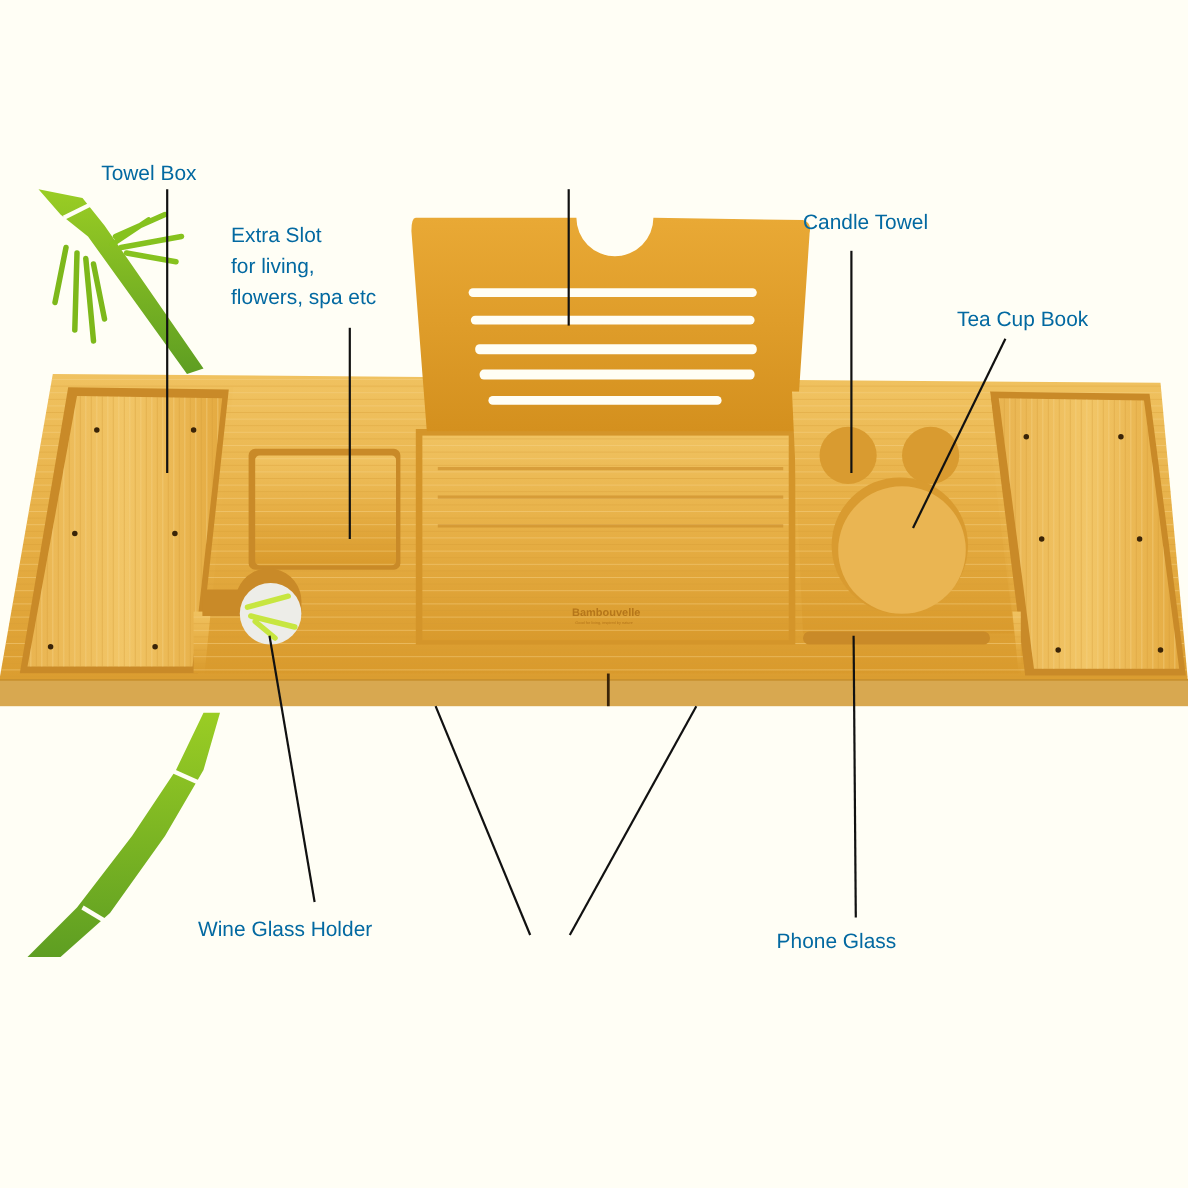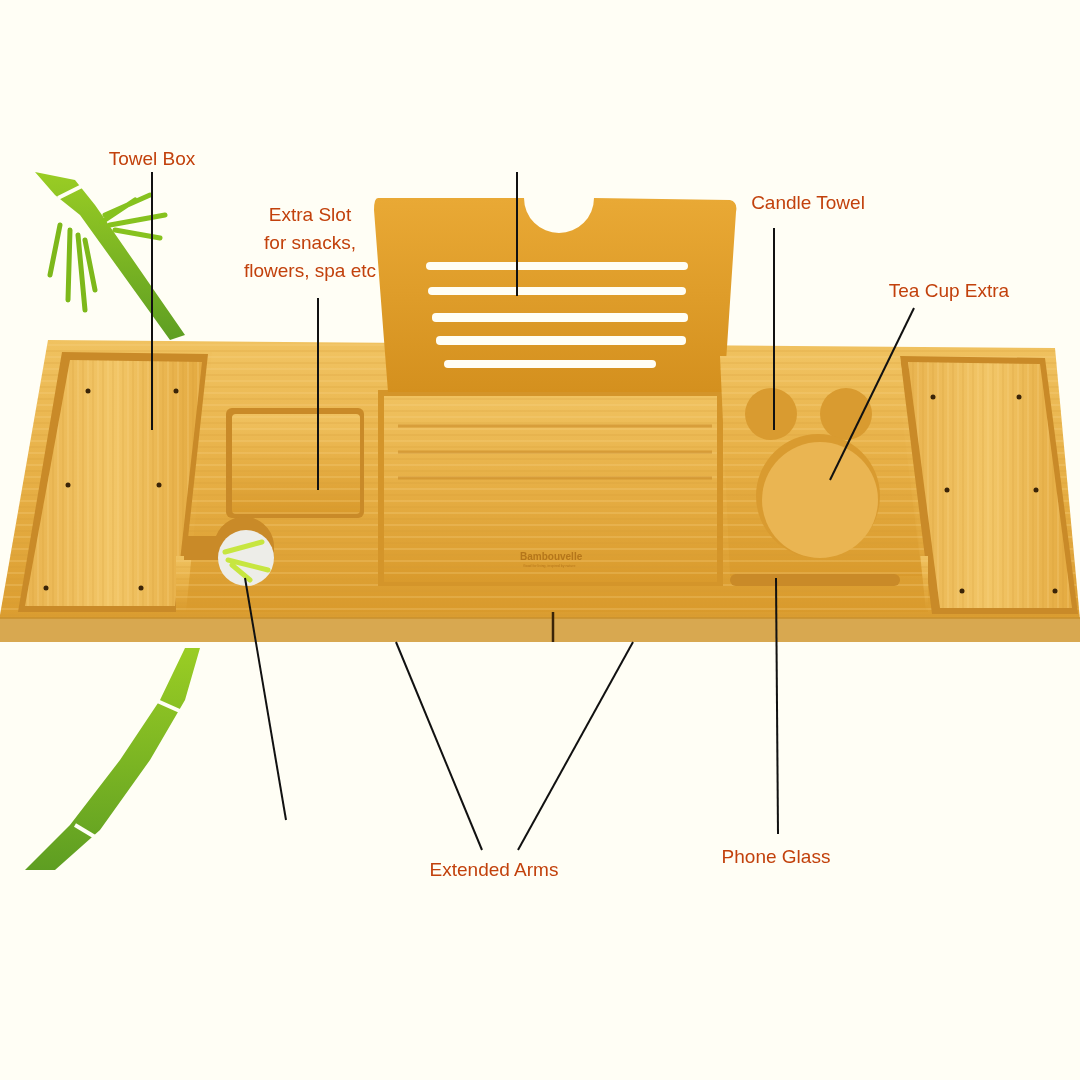--- a/index.html
+++ b/index.html
@@ -1,19 +1,19 @@
 <!DOCTYPE html>
 <html><head>
 <meta charset="utf-8">
 <style>
   html, body { margin:0; padding:0; }
   body { width:1080px; height:1080px; background:#FFFEF5; position:relative; overflow:hidden;
          font-family:"Liberation Sans", "DejaVu Sans", sans-serif; }
   .stage { position:absolute; left:0; top:0; width:1080px; height:1080px; }
-  .label { position:absolute; font-size:19px; color:#c2410c; text-align:center; line-height:28px; white-space:pre-line; }
+  .label { position:absolute; font-size:19px; color:#0369a1; text-align:left; line-height:28px; white-space:pre-line; }
   svg { position:absolute; left:0; top:0; }
 </style>
 </head>
 <body>
 
 <div class="stage">
 <svg width="1080" height="1080" viewBox="0 0 1080 1080">
   <defs>
     <linearGradient id="woodH" x1="0" y1="0" x2="0" y2="1">
       <stop offset="0" stop-color="#F0C260"></stop>
@@ -155,19 +155,19 @@
     <line x1="914" y1="308" x2="830" y2="480"></line>
     <line x1="245" y1="578" x2="286" y2="820"></line>
     <line x1="396" y1="642" x2="482" y2="850"></line>
     <line x1="633" y1="642" x2="518" y2="850"></line>
     <line x1="776" y1="578" x2="778" y2="834"></line>
   </g>
 </svg>
 
 <div class="label" style="left:92px; top:145px; width:120px;">Towel Box</div>
 <div class="label" style="left:210px; top:201px; width:200px;">Extra Slot
-for snacks,
+for living,
 flowers, spa etc</div>
 <div class="label" style="left:730px; top:189px; width:156px;">Candle Towel</div>
-<div class="label" style="left:870px; top:277px; width:158px;">Tea Cup Extra</div>
-<div class="label" style="left:404px; top:856px; width:180px;">Extended Arms</div>
+<div class="label" style="left:870px; top:277px; width:158px;">Tea Cup Book</div>
+<div class="label" style="left:180px; top:832px; width:210px;">Wine Glass Holder</div>
 <div class="label" style="left:706px; top:843px; width:140px;">Phone Glass</div>
 </div>
 
 </body></html>

